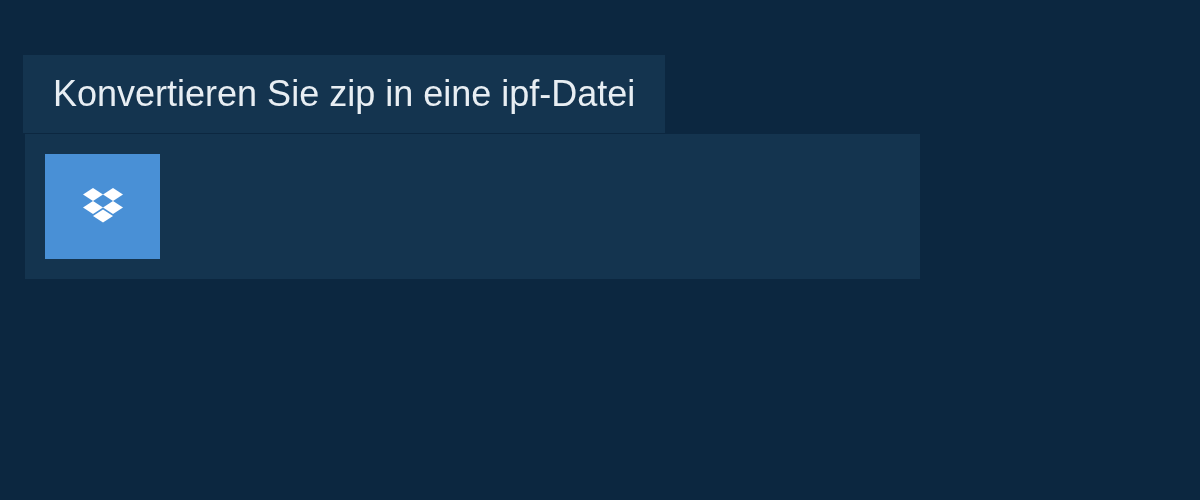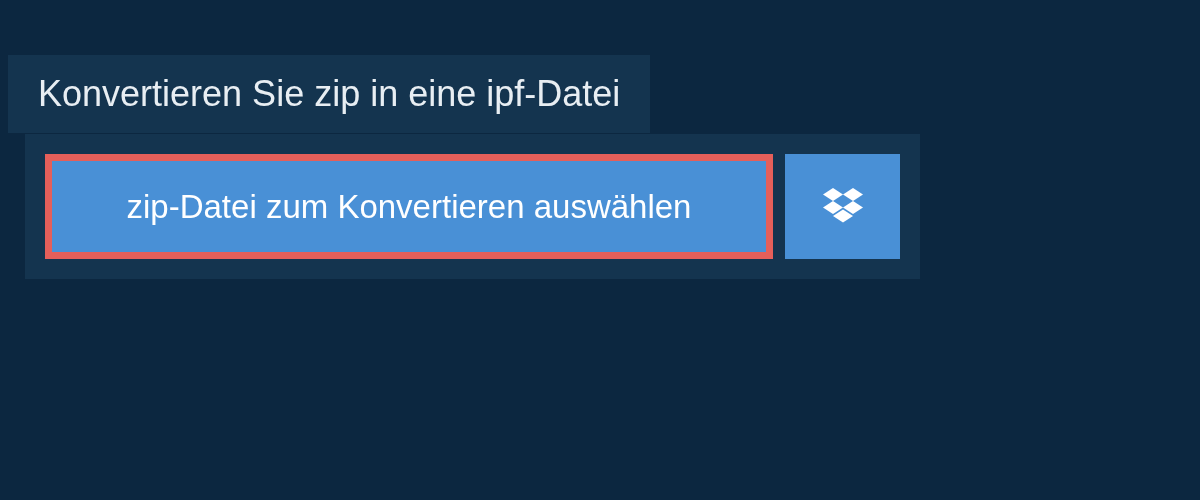--- a/index.html
+++ b/index.html
@@ -10,21 +10,21 @@
     body {
       width: 1200px;
       height: 500px;
       background-color: #0c2740;
       font-family: -apple-system, BlinkMacSystemFont, "Segoe UI", Helvetica, Arial, sans-serif;
       position: relative;
     }
     .header-tab {
       position: absolute;
       top: 55px;
-      left: 8px;
+      left: 23px;
       background-color: #14344f;
       padding: 18px 30px;
       display: inline-block;
     }
     .header-title {
       color: #e8eef3;
       font-size: 36px;
       font-weight: 400;
     }
     .main-panel {
@@ -68,23 +68,20 @@
     }
   </style>
 </head>
 <body>
 
 <div class="header-tab">
   <h1 class="header-title">Konvertieren Sie zip in eine ipf-Datei</h1>
 </div>
 
 <div class="main-panel">
-  <button class="select-file-button">
-    <span>zip-Datei zum Konvertieren auswählen</span>
-  </button>
   <button class="dropbox-button">
     <svg class="dropbox-icon" viewBox="0 0 40 38">
       <path d="M10 0 L20 6.5 L10 13 L0 6.5 Z"></path>
       <path d="M30 0 L40 6.5 L30 13 L20 6.5 Z"></path>
       <path d="M0 19.5 L10 13 L20 19.5 L10 26 Z"></path>
       <path d="M20 19.5 L30 13 L40 19.5 L30 26 Z"></path>
       <path d="M10 28 L20 21.5 L30 28 L20 34.5 Z"></path>
     </svg>
   </button>
 </div>

